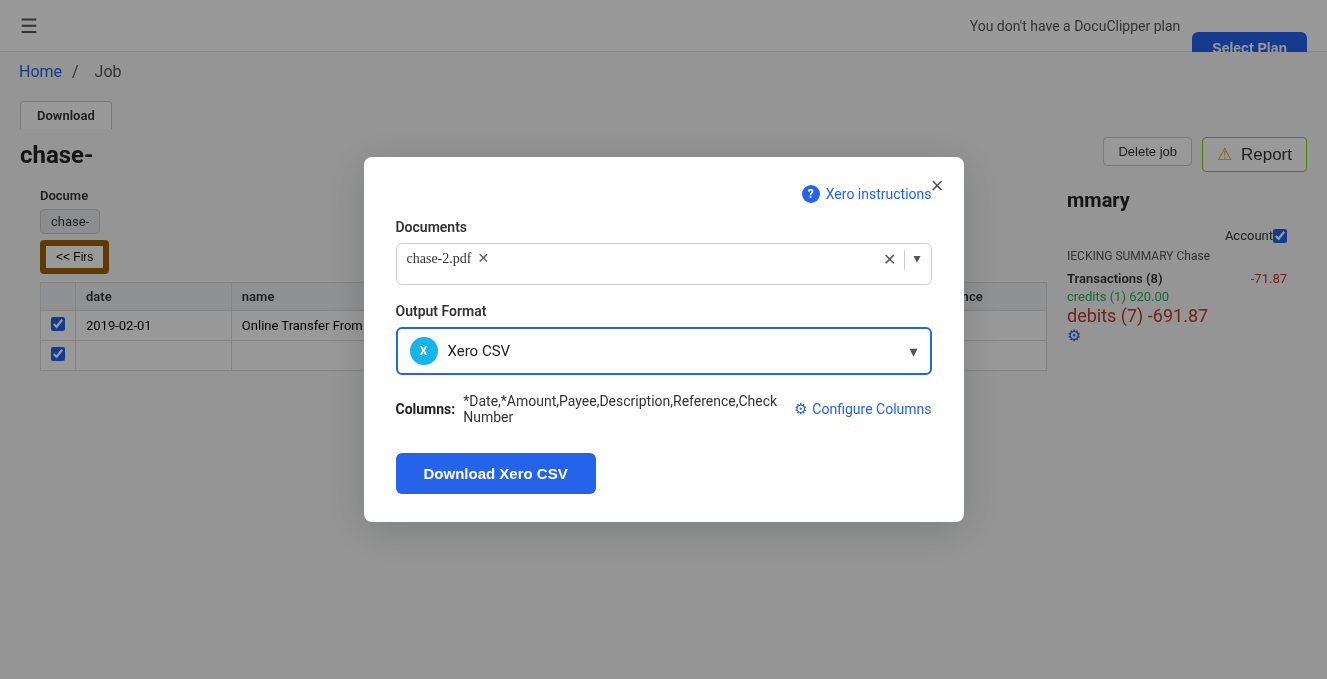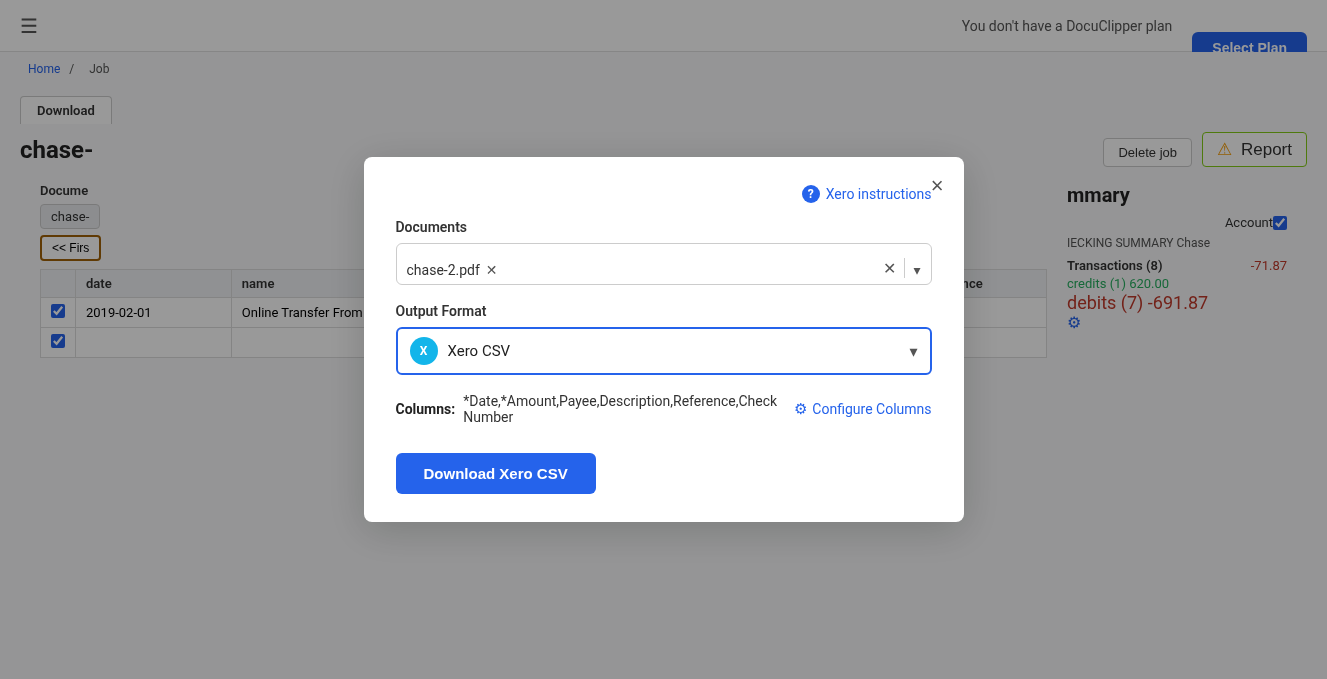--- a/index.html
+++ b/index.html
@@ -35,38 +35,38 @@
     .navbar-hamburger {
       font-size: 20px;
       color: #555;
       cursor: pointer;
       margin-right: 20px;
     }
     .navbar-spacer { flex: 1; }
     .navbar-plan-text {
       color: #555;
       font-size: 14px;
-      margin-right: 20px;
+      margin-right: 12px;
     }
     .select-plan-btn {
       background: #2563eb;
       color: #fff;
       border: none;
       border-radius: 6px;
       padding: 8px 20px;
       font-size: 14px;
       font-weight: 600;
       cursor: pointer;
       margin-top: 44px;
     }
 
     
     .breadcrumb {
-      padding: 10px 28px;
-      font-size: 12px;
+      padding: 10px 19px;
+      font-size: 16px;
       color: #555;
       background: #f8f9fa;
       position: relative;
       z-index: 1;
     }
     .breadcrumb a { color: #2563eb; text-decoration: none; }
     .breadcrumb span { margin: 0 6px; }
 
     
     .page-content {
@@ -170,36 +170,36 @@
       width: 30px;
       text-align: center;
     }
     .pagination-row {
       display: flex;
       gap: 6px;
       margin-top: 6px;
     }
     .pagination-btn {
       background: #fff;
-      border: 2px solid #a16207;
+      border: 6px solid #a16207;
       border-radius: 4px;
       padding: 4px 10px;
       font-size: 12px;
       cursor: pointer;
     }
 
     
     .right-panel {
       width: 220px;
     }
     .summary-title {
       font-size: 20px;
       font-weight: 700;
       color: #222;
-      margin-bottom: 2px;
+      margin-bottom: 10px;
     }
     .account-row {
       display: flex;
       align-items: center;
       justify-content: flex-end;
       padding: 6px 0;
     }
     .account-text { font-size: 13px; color: #333; }
     .checking-summary { font-size: 12px; color: #555; }
     .transactions-label { font-size: 13px; font-weight: 600; color: #333; }
@@ -277,27 +277,28 @@
     .modal-section-label {
       font-size: 14px;
       font-weight: 600;
       color: #333;
       margin-bottom: 8px;
     }
 
     
     .documents-field {
       display: flex;
-      align-items: flex-end;
+      align-items: flex-start;
       border: 1px solid #ccc;
       border-radius: 6px;
       padding: 6px 10px;
       min-height: 42px;
       margin-bottom: 18px;
       background: #fff;
+      font-family: Liberation Serif, serif;
     }
     .doc-tag {
       display: flex;
       align-items: center;
       background: #fff;
       border: none;
       font-size: 14px;
       color: #333;
       gap: 6px;
     }
@@ -437,21 +438,21 @@
     <span>Job</span>
   </div>
 
   <div class="page-content">
     <div class="tabs-row">
       <div class="tab-item active">Download</div>
     </div>
 
     <div style="display:flex; align-items:center; justify-content:space-between; padding: 8px 0;">
       <div class="page-title">chase-</div>
-      <div style="display:flex; gap:10px; align-items:flex-end;padding-left:20px;">
+      <div style="display:flex; gap:10px; align-items:flex-start;padding-left:20px;">
         <button class="btn-delete">Delete job</button>
         <button class="btn-report">
           <span class="nav-alert-icon">⚠</span>
           <span>Report</span>
         </button>
       </div>
     </div>
 
     <div class="main-body">
 

